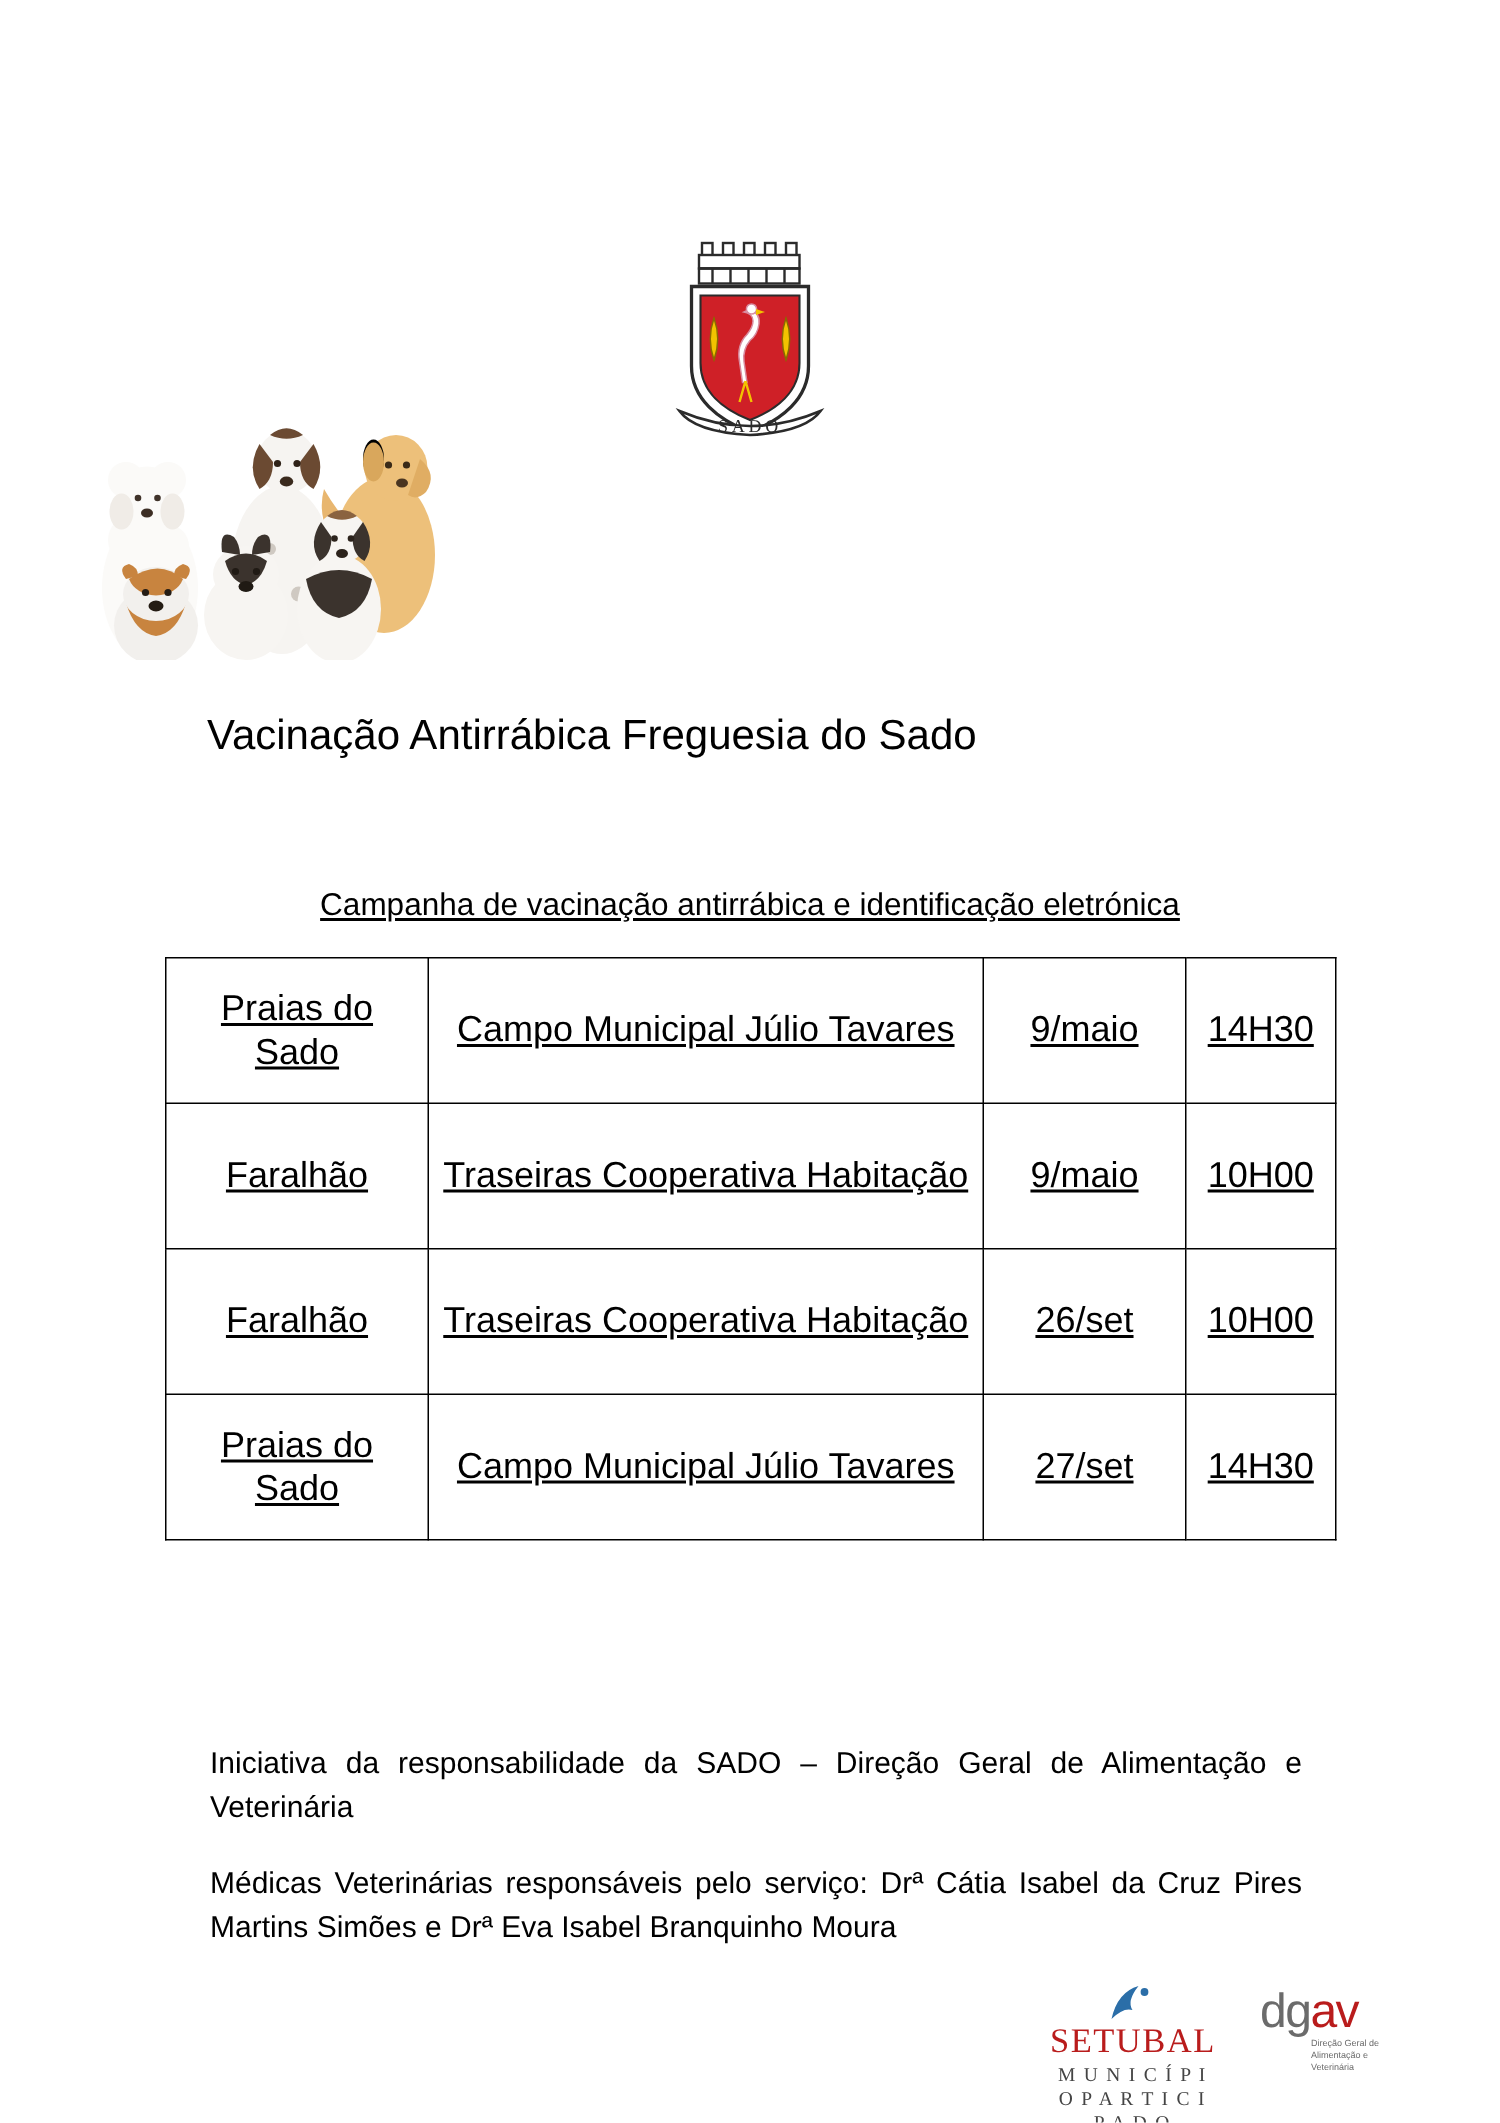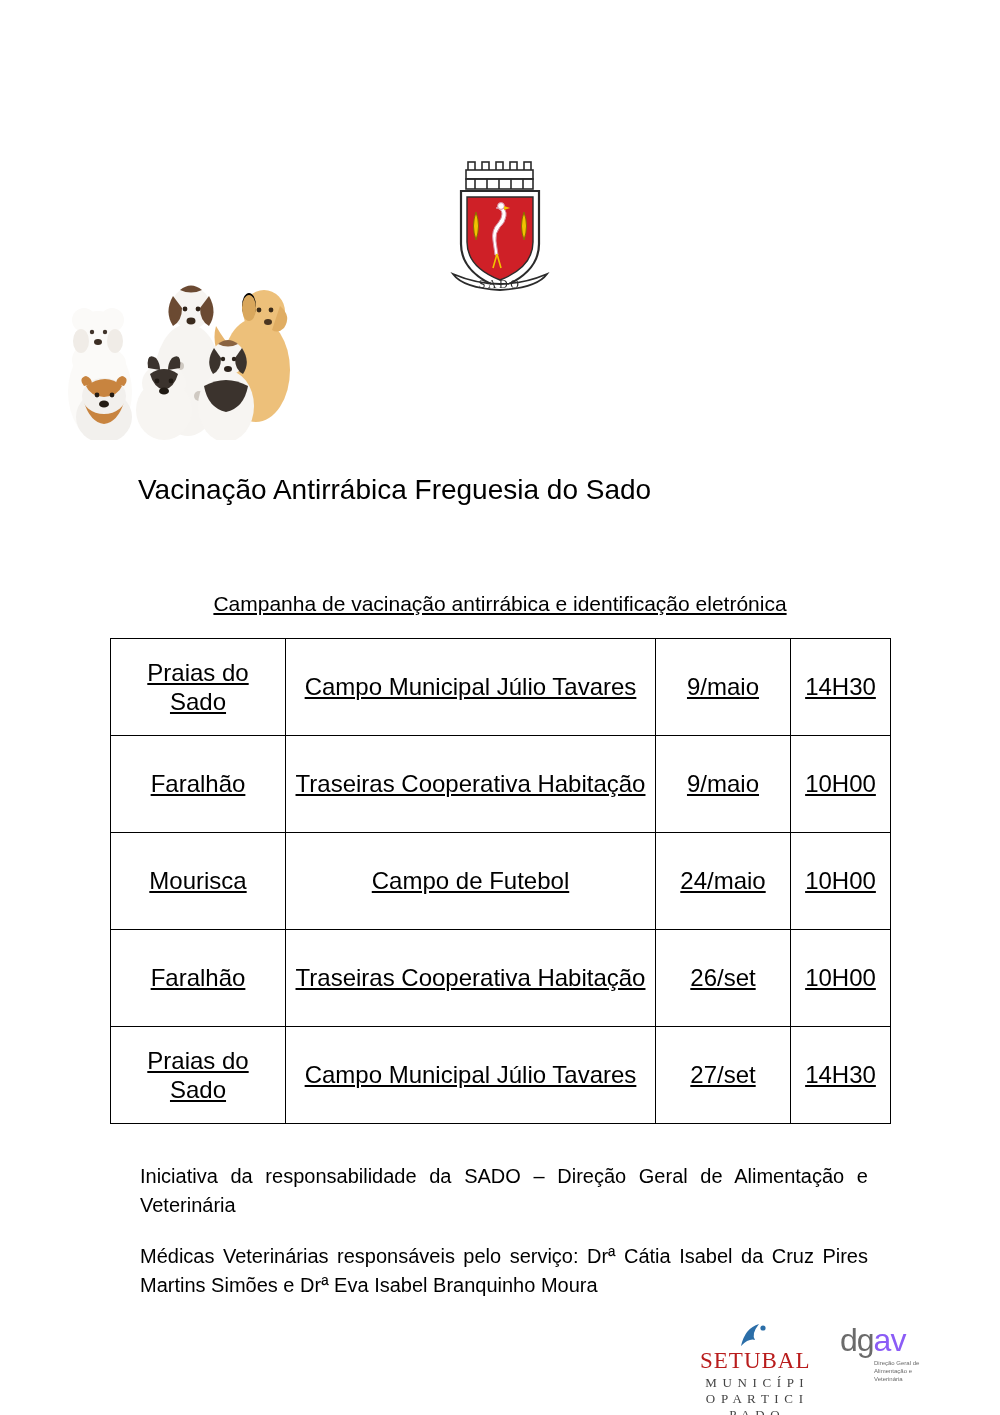--- a/index.html
+++ b/index.html
@@ -165,21 +165,21 @@
     width: 100px;
   }
   .logo-dgav .dgav-main {
     font-family: "Liberation Sans", sans-serif;
     font-size: 32px;
     color: #6b6b6b;
     letter-spacing: -1px;
     line-height: 1;
   }
   .logo-dgav .dgav-main .av {
-    color: #8b5cf6;
+    color: #b91c1c;
   }
   .logo-dgav .dgav-sub {
     font-size: 6px;
     color: #6b6b6b;
     line-height: 1.35;
     margin-top: 3px;
     margin-left: 34px;
   }
 </style>
 </head>
@@ -322,26 +322,20 @@
           <td>9/maio</td>
           <td>14H30</td>
         </tr>
         <tr>
           <td>Faralhão</td>
           <td>Traseiras Cooperativa Habitação</td>
           <td>9/maio</td>
           <td>10H00</td>
         </tr>
         <tr>
-          <td>Mourisca</td>
-          <td>Campo de Futebol</td>
-          <td>24/maio</td>
-          <td>10H00</td>
-        </tr>
-        <tr>
           <td>Faralhão</td>
           <td>Traseiras Cooperativa Habitação</td>
           <td>26/set</td>
           <td>10H00</td>
         </tr>
         <tr>
           <td>Praias do Sado</td>
           <td>Campo Municipal Júlio Tavares</td>
           <td>27/set</td>
           <td>14H30</td>

